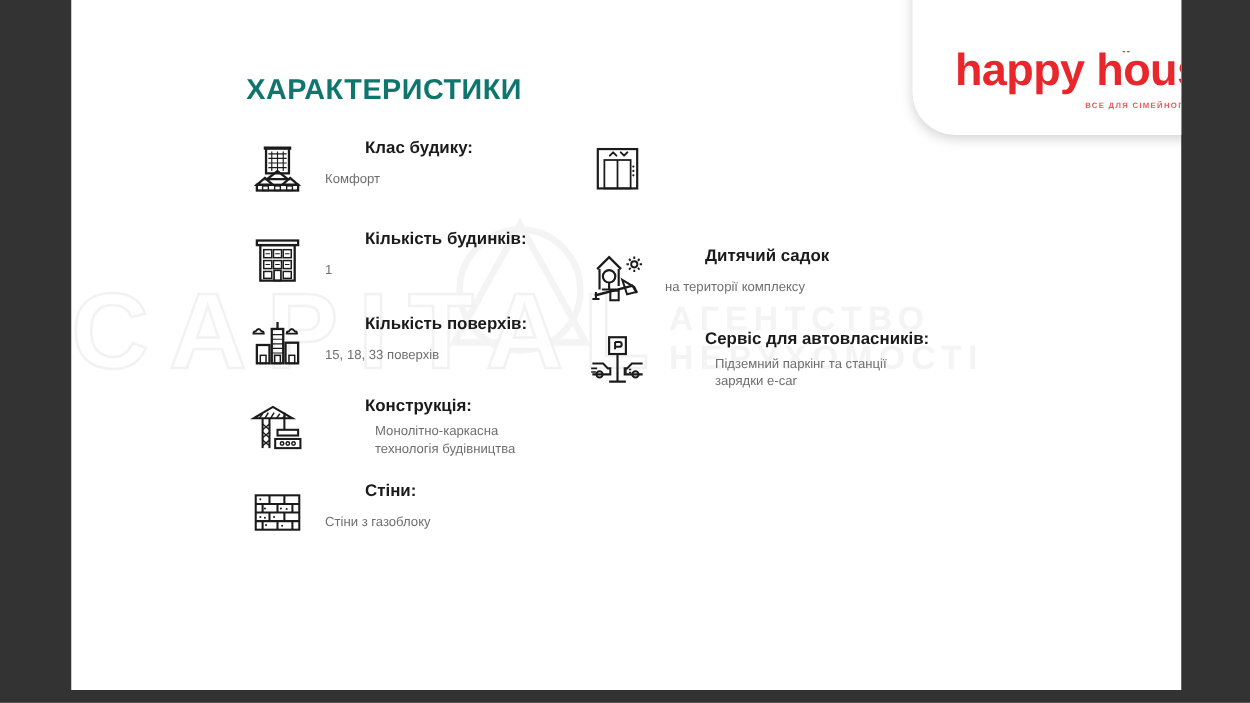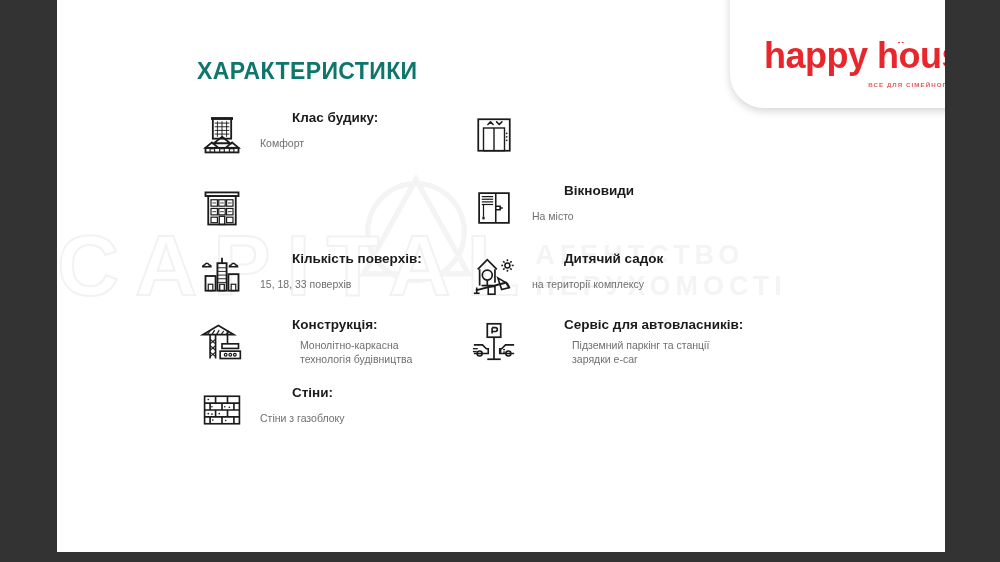--- a/index.html
+++ b/index.html
@@ -243,20 +243,24 @@
             <rect x="21" y="33" width="6" height="9" stroke-width="1.5"></rect>
             <g stroke-width="0.9">
               <line x1="13.5" y1="18.5" x2="17.5" y2="18.5"></line>
               <line x1="22" y1="18.5" x2="26" y2="18.5"></line>
               <line x1="30.5" y1="18.5" x2="34.5" y2="18.5"></line>
               <line x1="13.5" y1="28" x2="17.5" y2="28"></line>
               <line x1="22" y1="28" x2="26" y2="28"></line>
               <line x1="30.5" y1="28" x2="34.5" y2="28"></line>
             </g>
           </svg>
+        </div>
+        <div class="texts">
+          <div class="f-title">Кількість будинків:</div>
+          <div class="f-value">1</div>
         </div>
       </div>
 
       <div class="v-spacer-2"></div>
 
       <div class="feature">
         <div class="icon-wrap">
           <svg width="44" height="44" viewBox="0 0 48 48" fill="none" stroke="#1b1b1b" stroke-width="2">
             <path d="M5 12 q2.5 -4 5 0 q2 0 2 2 h-9 q0 -2 2 -2z" stroke-width="1.6"></path>
             <path d="M34 12 q2.5 -4 5 0 q2 0 2 2 h-9 q0 -2 2 -2z" stroke-width="1.6"></path>
@@ -376,42 +380,20 @@
               <circle cx="38.5" cy="22" r="1"></circle>
                 <circle cx="38.5" cy="26" r="1"></circle>
                 <circle cx="38.5" cy="30" r="1"></circle>
             </g>
           </svg>
         </div>
       </div>
 
       <div class="v-spacer-1"></div>
 
-      <div class="feature">
-        <div class="icon-wrap">
-          <svg width="42" height="42" viewBox="0 0 48 48" fill="none" stroke="#1b1b1b" stroke-width="2">
-            <rect x="7" y="7" width="34" height="34"></rect>
-            <line x1="26" y1="7" x2="26" y2="41" stroke-width="1.8"></line>
-            <g stroke-width="1.4">
-              <line x1="10" y1="11" x2="23" y2="11"></line>
-                <line x1="10" y1="14" x2="23" y2="14"></line>
-              <line x1="10" y1="17" x2="23" y2="17"></line>
-                <line x1="10" y1="20" x2="23" y2="20"></line>
-            </g>
-            <line x1="12" y1="20" x2="12" y2="34" stroke-width="1.4"></line>
-            <rect x="10.7" y="34" width="2.6" height="3" fill="#1b1b1b" stroke="none"></rect>
-            <path d="M26 22 h5 v4 h-5" stroke-width="1.8"></path>
-            <line x1="31" y1="24" x2="34" y2="24" stroke-width="1.8"></line>
-          </svg>
-        </div>
-        <div class="texts">
-          <div class="f-title">Вікновиди</div>
-          <div class="f-value">На місто</div>
-        </div>
-      </div>
 
       <div class="v-spacer-2"></div>
 
       <div class="feature">
         <div class="icon-wrap">
           <svg width="46" height="46" viewBox="0 0 48 48" fill="none" stroke="#1b1b1b" stroke-width="1.8">
             <path d="M7 17 L17 7 L27 17"></path>
             <line x1="9" y1="17" x2="9" y2="34"></line>
             <line x1="25" y1="17" x2="25" y2="31"></line>
             <circle cx="17" cy="23" r="5.2"></circle>

